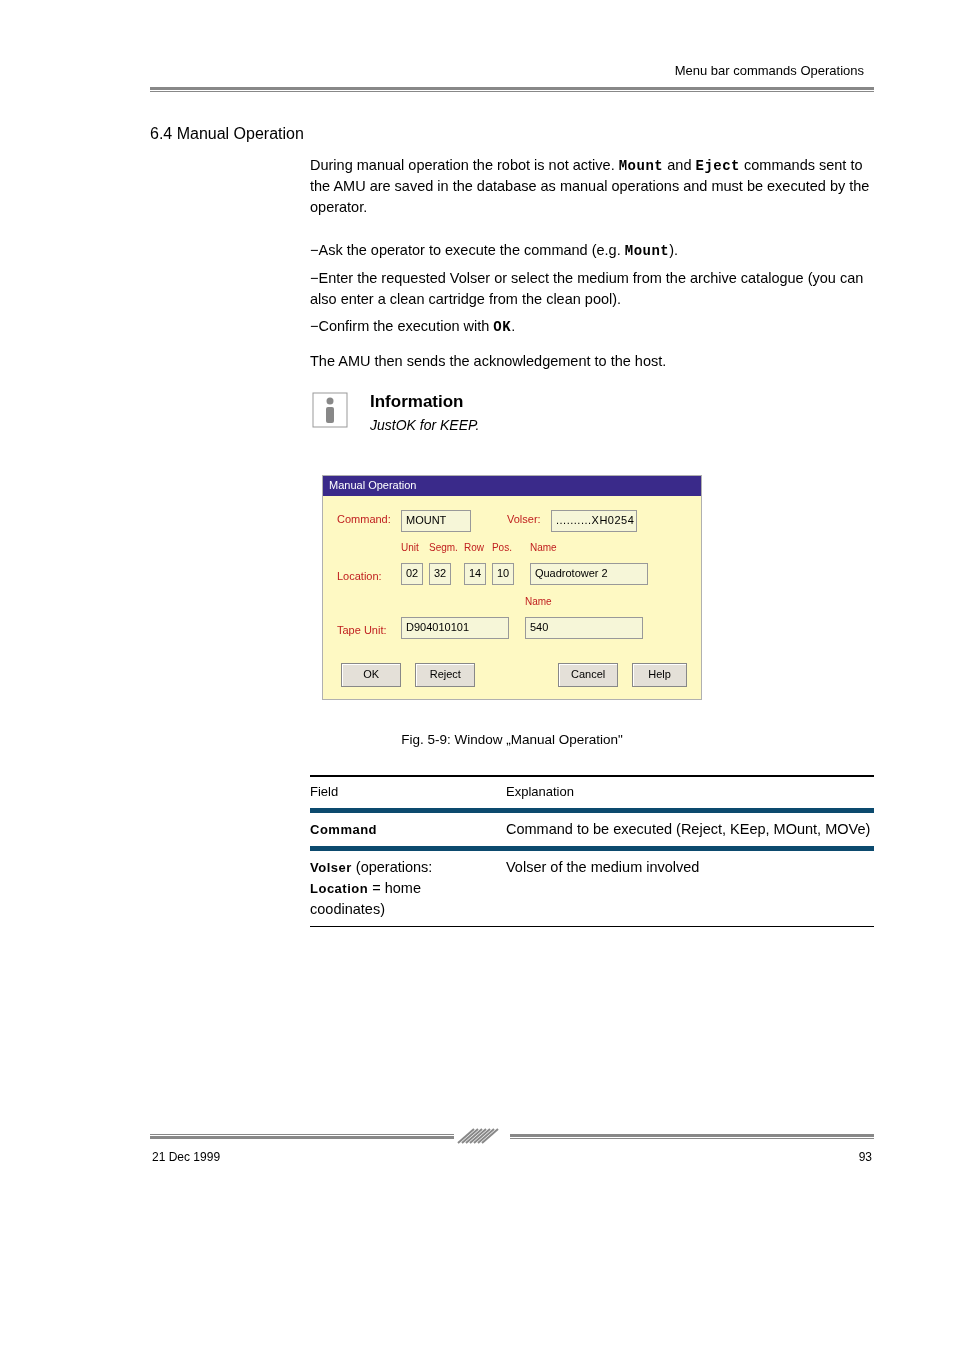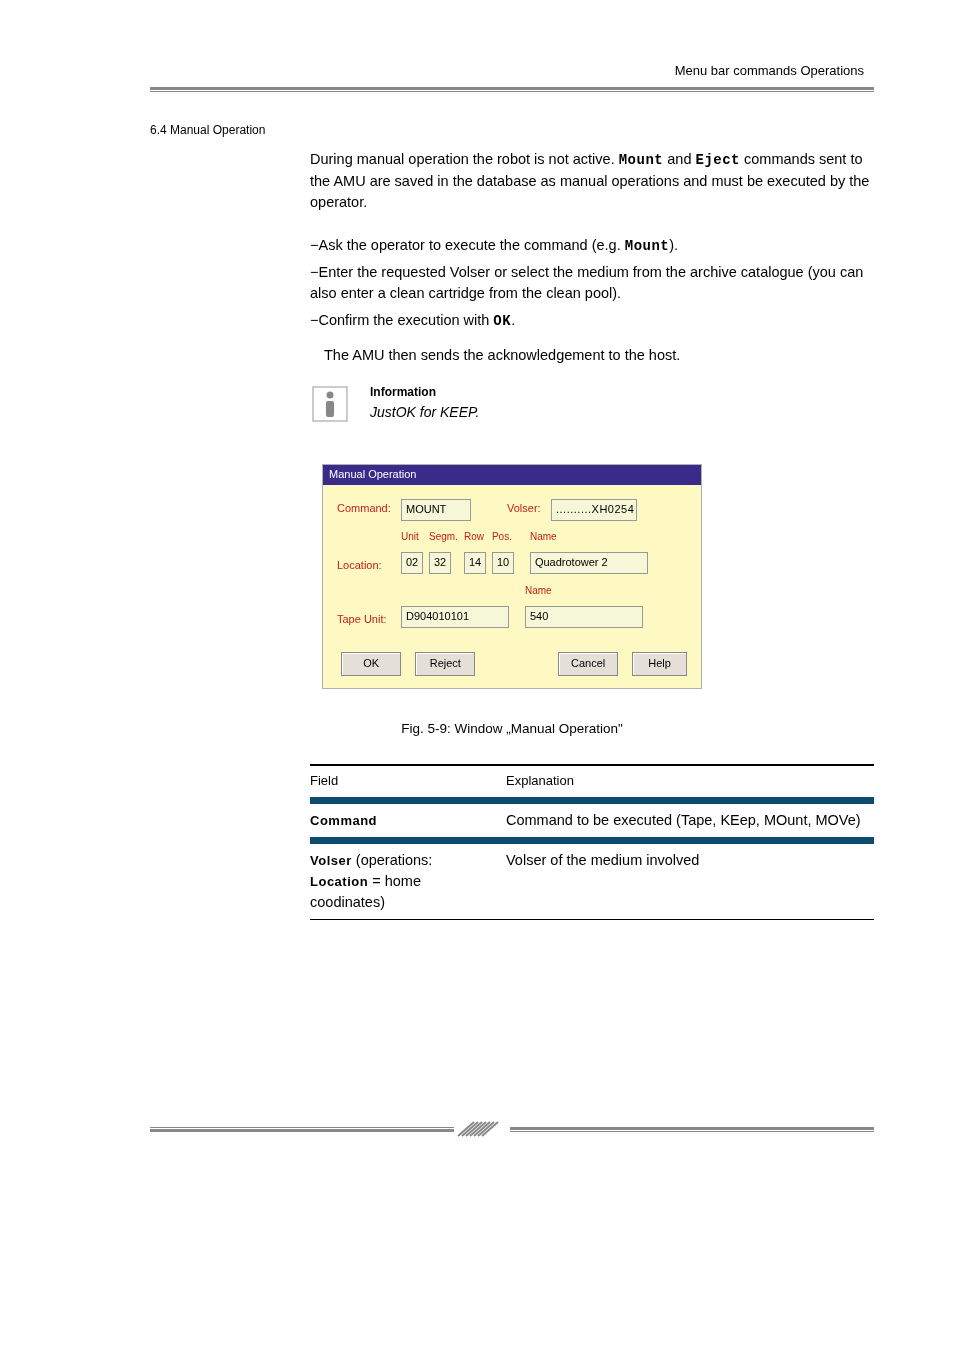--- a/index.html
+++ b/index.html
@@ -23,21 +23,21 @@
     font-size: 13px;
   }
   .hr-dbl {
     border: none;
     border-top: 3px solid #888;
     border-bottom: 1px solid #888;
     height: 5px;
     margin: 6px 0 30px 0;
   }
   .section-title {
-    font-size: 12px;
+    font-size: 16px;
     margin: 20px 0 10px 0;
   }
   .body-text {
     margin-left: 160px;
   }
   .body-text p { margin: 6px 0; }
   .inline-bold {
     font-family: "Courier New", monospace;
     font-weight: bold;
     font-size: 14px;
@@ -121,21 +121,21 @@
   }
   
   .desc-table {
     margin-left: 160px;
     border-top: 2px solid #000;
     border-bottom: 1px solid #000;
   }
   .desc-head-row, .desc-row {
     display: flex;
     padding: 6px 0;
-    border-bottom: 7px solid #0c4a6e;
+    border-bottom: 5px solid #0c4a6e;
     gap: 36px;
   }
   .desc-row:last-child { border-bottom: none; }
   .desc-head-row { font-size: 13px; }
   .desc-c1 { width: 160px; }
   .desc-c2 { flex: 1; }
   .inline-mono-bold {
     font-family: Liberation Sans, sans-serif;
     font-weight: bold;
     font-size: 13px;
@@ -191,30 +191,30 @@
     <p>
       <span>During manual operation the robot is not active. </span><span class="inline-bold">Mount</span><span> and </span><span class="inline-bold">Eject</span><span> commands sent to the AMU are saved in the database as manual operations and must be executed by the operator.</span>
     </p>
     <p style="margin-top:22px;">
       <span>−Ask the operator to execute the command (e.g. </span><span class="inline-bold">Mount</span><span>).</span>
     </p>
     <p>−Enter the requested Volser or select the medium from the archive catalogue (you can also enter a clean cartridge from the clean pool).</p>
     <p>
       <span>−Confirm the execution with </span><span class="inline-bold">OK</span><span>.</span>
     </p>
-    <p style="margin-left:14px; margin-top:14px;">The AMU then sends the acknowledgement to the host.</p>
+    <p style="margin-top:14px;">The AMU then sends the acknowledgement to the host.</p>
 
     <div style="display:flex; gap:20px; margin-top:18px; align-items:flex-start;">
       <svg width="40" height="40" viewBox="0 0 40 40">
         <rect x="3" y="3" width="34" height="34" fill="none" stroke="#999" stroke-width="1"></rect>
         <circle cx="20" cy="11" r="3.5" fill="#888"></circle>
         <rect x="16" y="17" width="8" height="16" rx="2" fill="#888"></rect>
       </svg>
       <div>
-        <div style="font-weight:bold; font-size:12px;">Information</div>
+        <div style="font-weight:bold; font-size:17px;">Information</div>
         <div style="font-style:italic; font-size:14px;">JustOK for KEEP.</div>
       </div>
     </div>
   </div>
 
   <div class="dialog">
     <div class="dialog-title">Manual Operation</div>
     <div class="dialog-body">
 
       <div class="row">
@@ -277,21 +277,21 @@
 
   <div class="fig-caption">Fig. 5-9: Window „Manual Operation"</div>
 
   <div class="desc-table">
     <div class="desc-head-row">
       <div class="desc-c1">Field</div>
       <div class="desc-c2">Explanation</div>
     </div>
     <div class="desc-row">
       <div class="desc-c1"><span class="inline-mono-bold">Command</span></div>
-      <div class="desc-c2">Command to be executed (Tape, KEep, MOunt, MOVe)</div>
+      <div class="desc-c2">Command to be executed (Reject, KEep, MOunt, MOVe)</div>
     </div>
     <div class="desc-row">
       <div class="desc-c1">
         <span class="inline-mono-bold">Volser</span><span> (operations: </span><span class="inline-mono-bold">Location</span><span> = home coodinates)</span>
       </div>
       <div class="desc-c2">Volser of the medium involved</div>
     </div>
   </div>
 
   <div class="footer-wrap">
@@ -301,15 +301,19 @@
         <line x1="4" y1="16" x2="20" y2="2" stroke="#888" stroke-width="2"></line>
         <line x1="8" y1="16" x2="24" y2="2" stroke="#888" stroke-width="2"></line>
         <line x1="12" y1="16" x2="28" y2="2" stroke="#888" stroke-width="2"></line>
         <line x1="16" y1="16" x2="32" y2="2" stroke="#888" stroke-width="2"></line>
         <line x1="20" y1="16" x2="36" y2="2" stroke="#888" stroke-width="2"></line>
         <line x1="24" y1="16" x2="40" y2="2" stroke="#888" stroke-width="2"></line>
         <line x1="28" y1="16" x2="44" y2="2" stroke="#888" stroke-width="2"></line>
       </svg>
       <div class="footer-rule-right"></div>
     </div>
+    <div class="footer-text">
+      <span>21 Dec 1999</span>
+      <span>93</span>
+    </div>
   </div>
 
 </div>
 
 </body></html>

